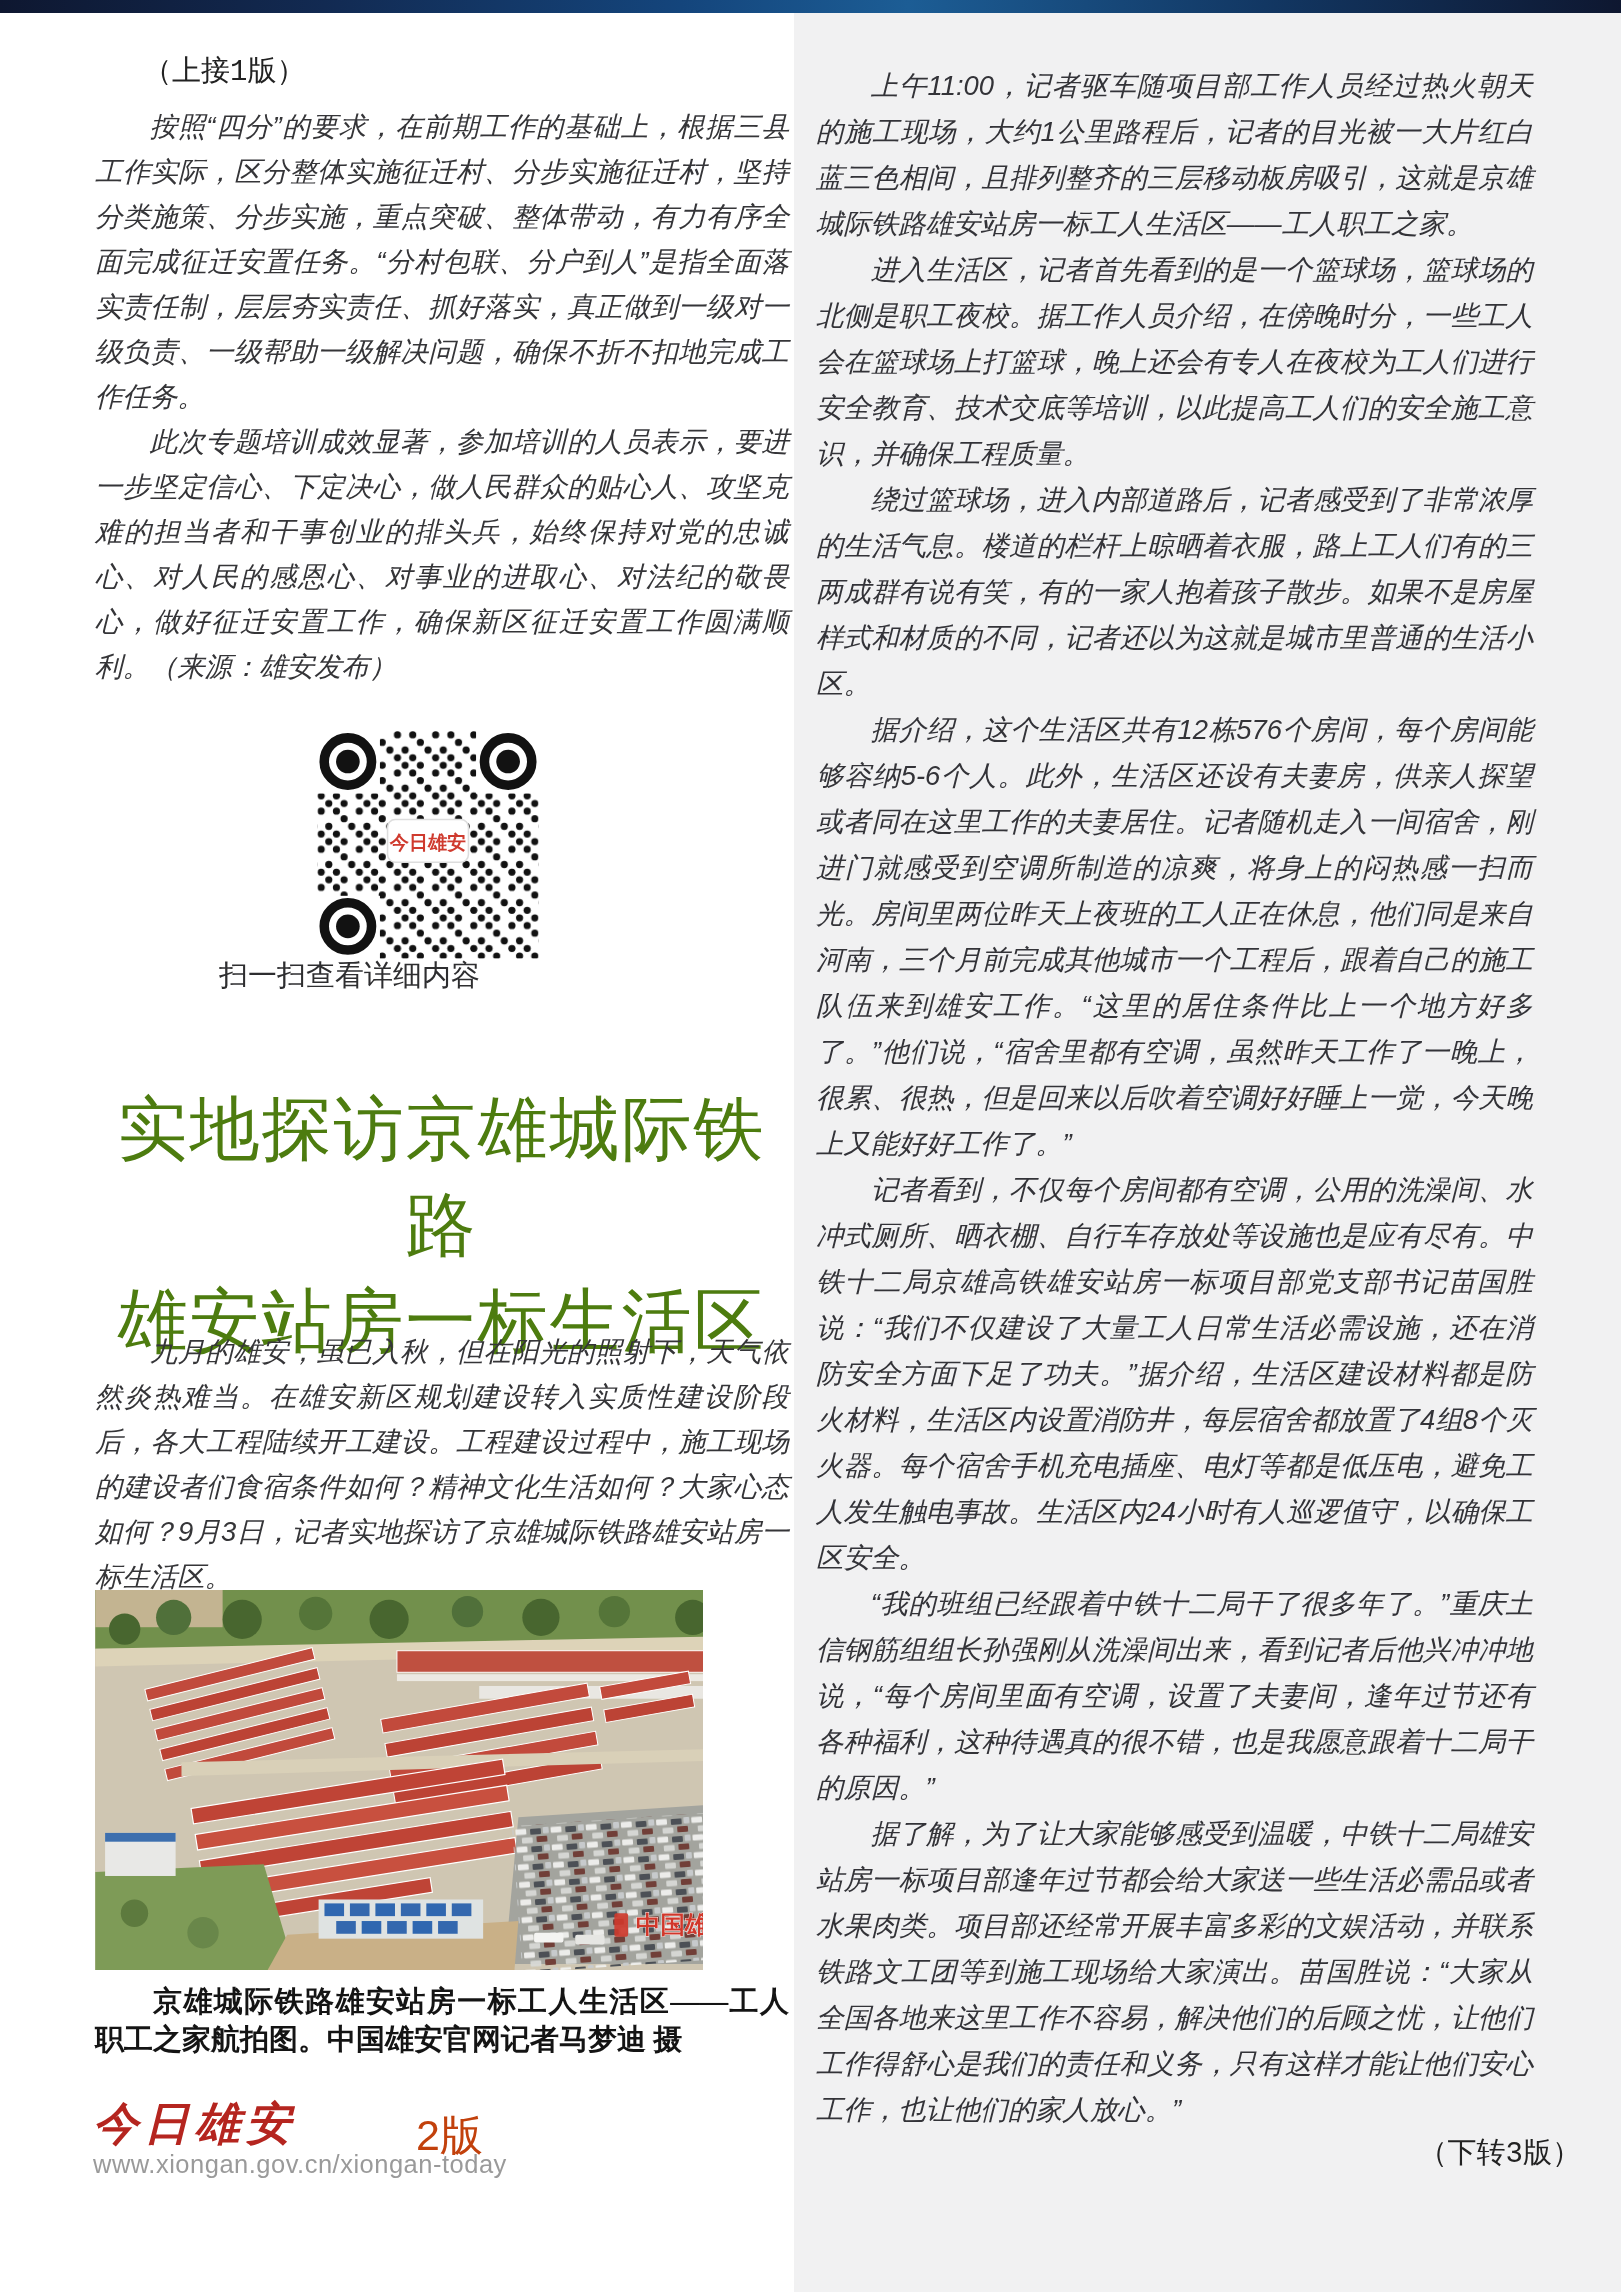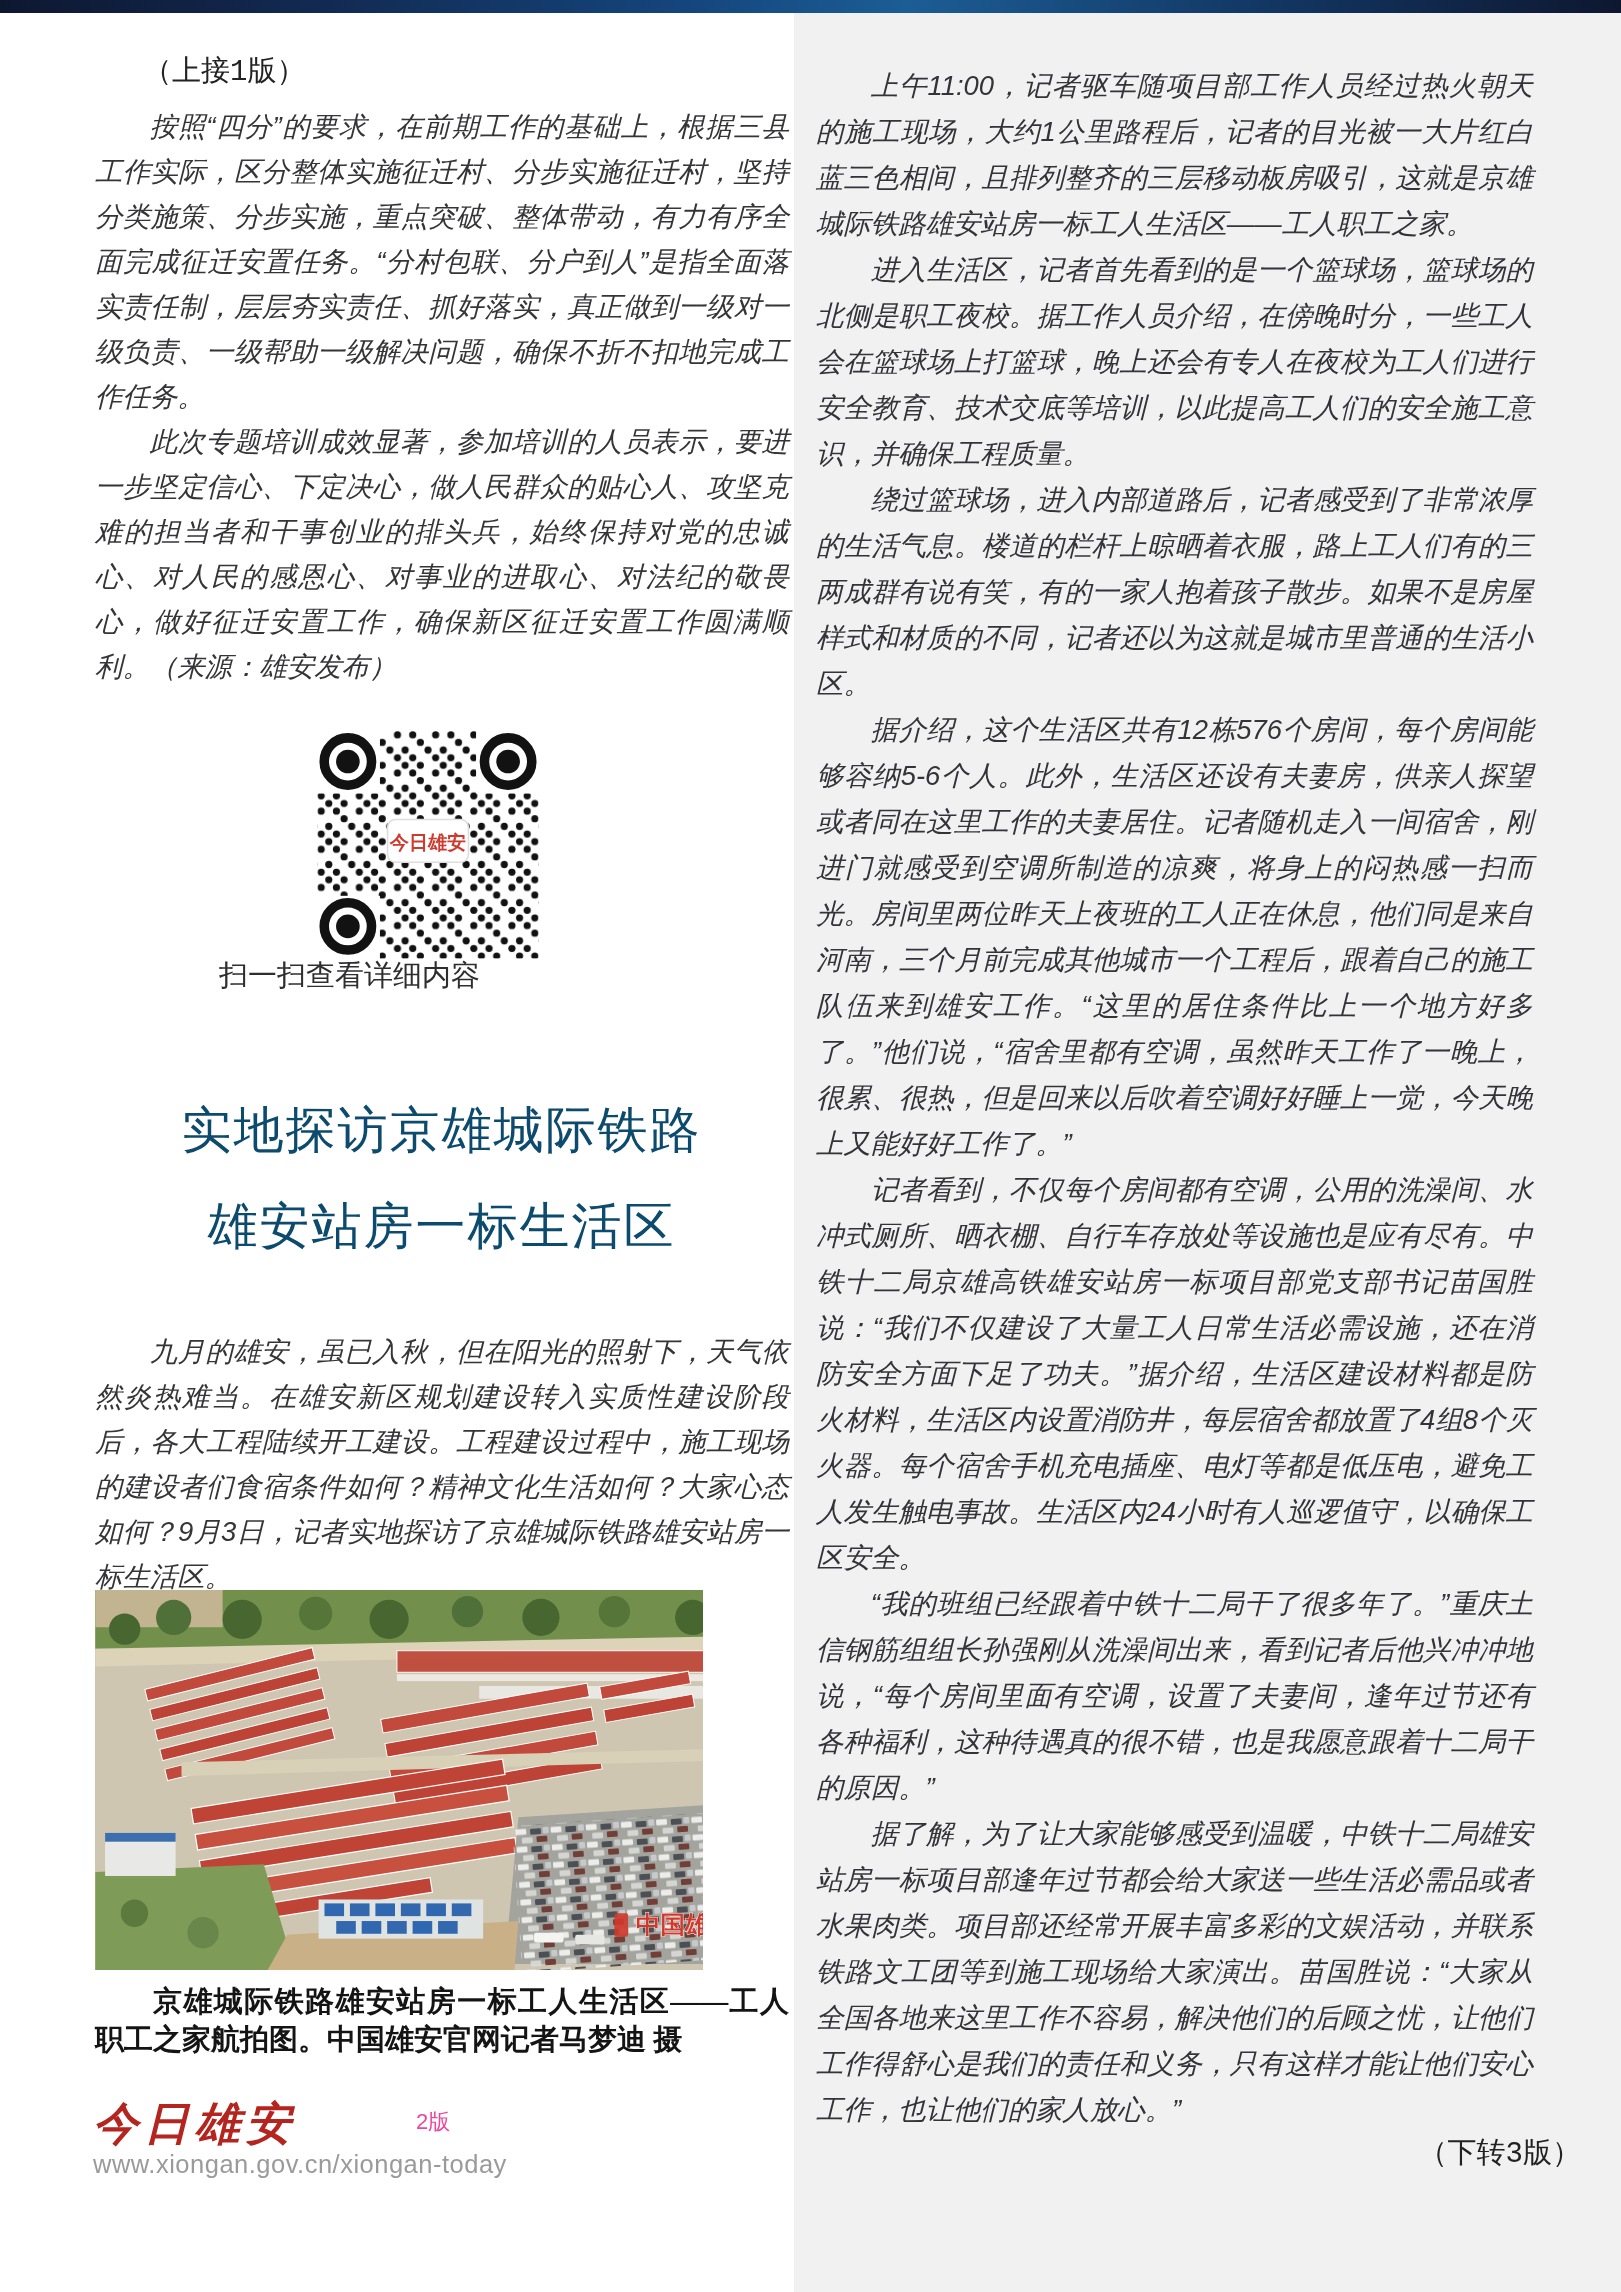--- a/index.html
+++ b/index.html
@@ -10,32 +10,32 @@
   .gray-panel{position:absolute;left:794px;top:12.7px;width:827px;height:2280px;background:#f1f1f2;}
   .body-text{font-size:27.4px;line-height:45px;color:#353538;text-align:justify;font-style:italic;}
   .body-text p{margin:0;text-indent:2em;}
   .kai{font-family:Liberation Mono, monospace;margin-left:48px;}
   .continued{position:absolute;left:95px;top:51px;font-size:29px;color:#222;}
   .art1{position:absolute;left:95px;top:104px;width:694px;}
   .qr-wrap{position:absolute;left:317px;top:731px;width:222px;height:235px;}
   .qr-caption{position:absolute;left:219px;top:956px;width:392px;text-align:left;
     font-size:29px;color:#2e2e30;}
   .headline{position:absolute;left:83px;top:1082px;width:717px;text-align:center;
-    font-family:Liberation Serif, serif;font-size:50px;line-height:96px;color:#0c4a6e;
+    font-family:Liberation Serif, serif;font-size:70px;line-height:96px;color:#4d7c0f;
     font-weight:500;letter-spacing:2px;}
   .intro{position:absolute;left:95px;top:1329px;width:694px;}
   .photo{position:absolute;left:95px;top:1590px;width:608px;height:380px;overflow:hidden;background:#cfc6b2;}
   .photo svg{display:block;}
   .photo-caption{position:absolute;left:95px;top:1982px;width:694px;
     font-family:"Liberation Serif",serif;font-weight:600;font-size:29px;line-height:38px;
     color:#141414;text-align:justify;}
   .photo-caption p{margin:0;text-indent:2em;}
   .footer-logo{position:absolute;left:93px;top:2094px;font-family:"Liberation Serif",serif;
     font-weight:bold;font-style:italic;font-size:45px;letter-spacing:5.9px;color:#b5251f;}
-  .footer-page{position:absolute;left:416px;top:2107px;font-size:22px;color:#ec4899;}
+  .footer-page{position:absolute;left:416px;top:2107px;font-size:43px;color:#c2410c;}
   .footer-url{position:absolute;left:93px;top:2150px;font-size:25.5px;letter-spacing:0.5px;color:#9a9a9a;}
   .rightcol{position:absolute;left:816px;top:63px;width:717px;}
   .rightcol .body-text{line-height:46px;color:#333338;}
   .continued-to{position:absolute;left:816px;top:2133px;width:717px;text-align:right;
     font-size:29px;color:#222;}
 </style>
 </head>
 <body>
 
 <div class="sheet">

